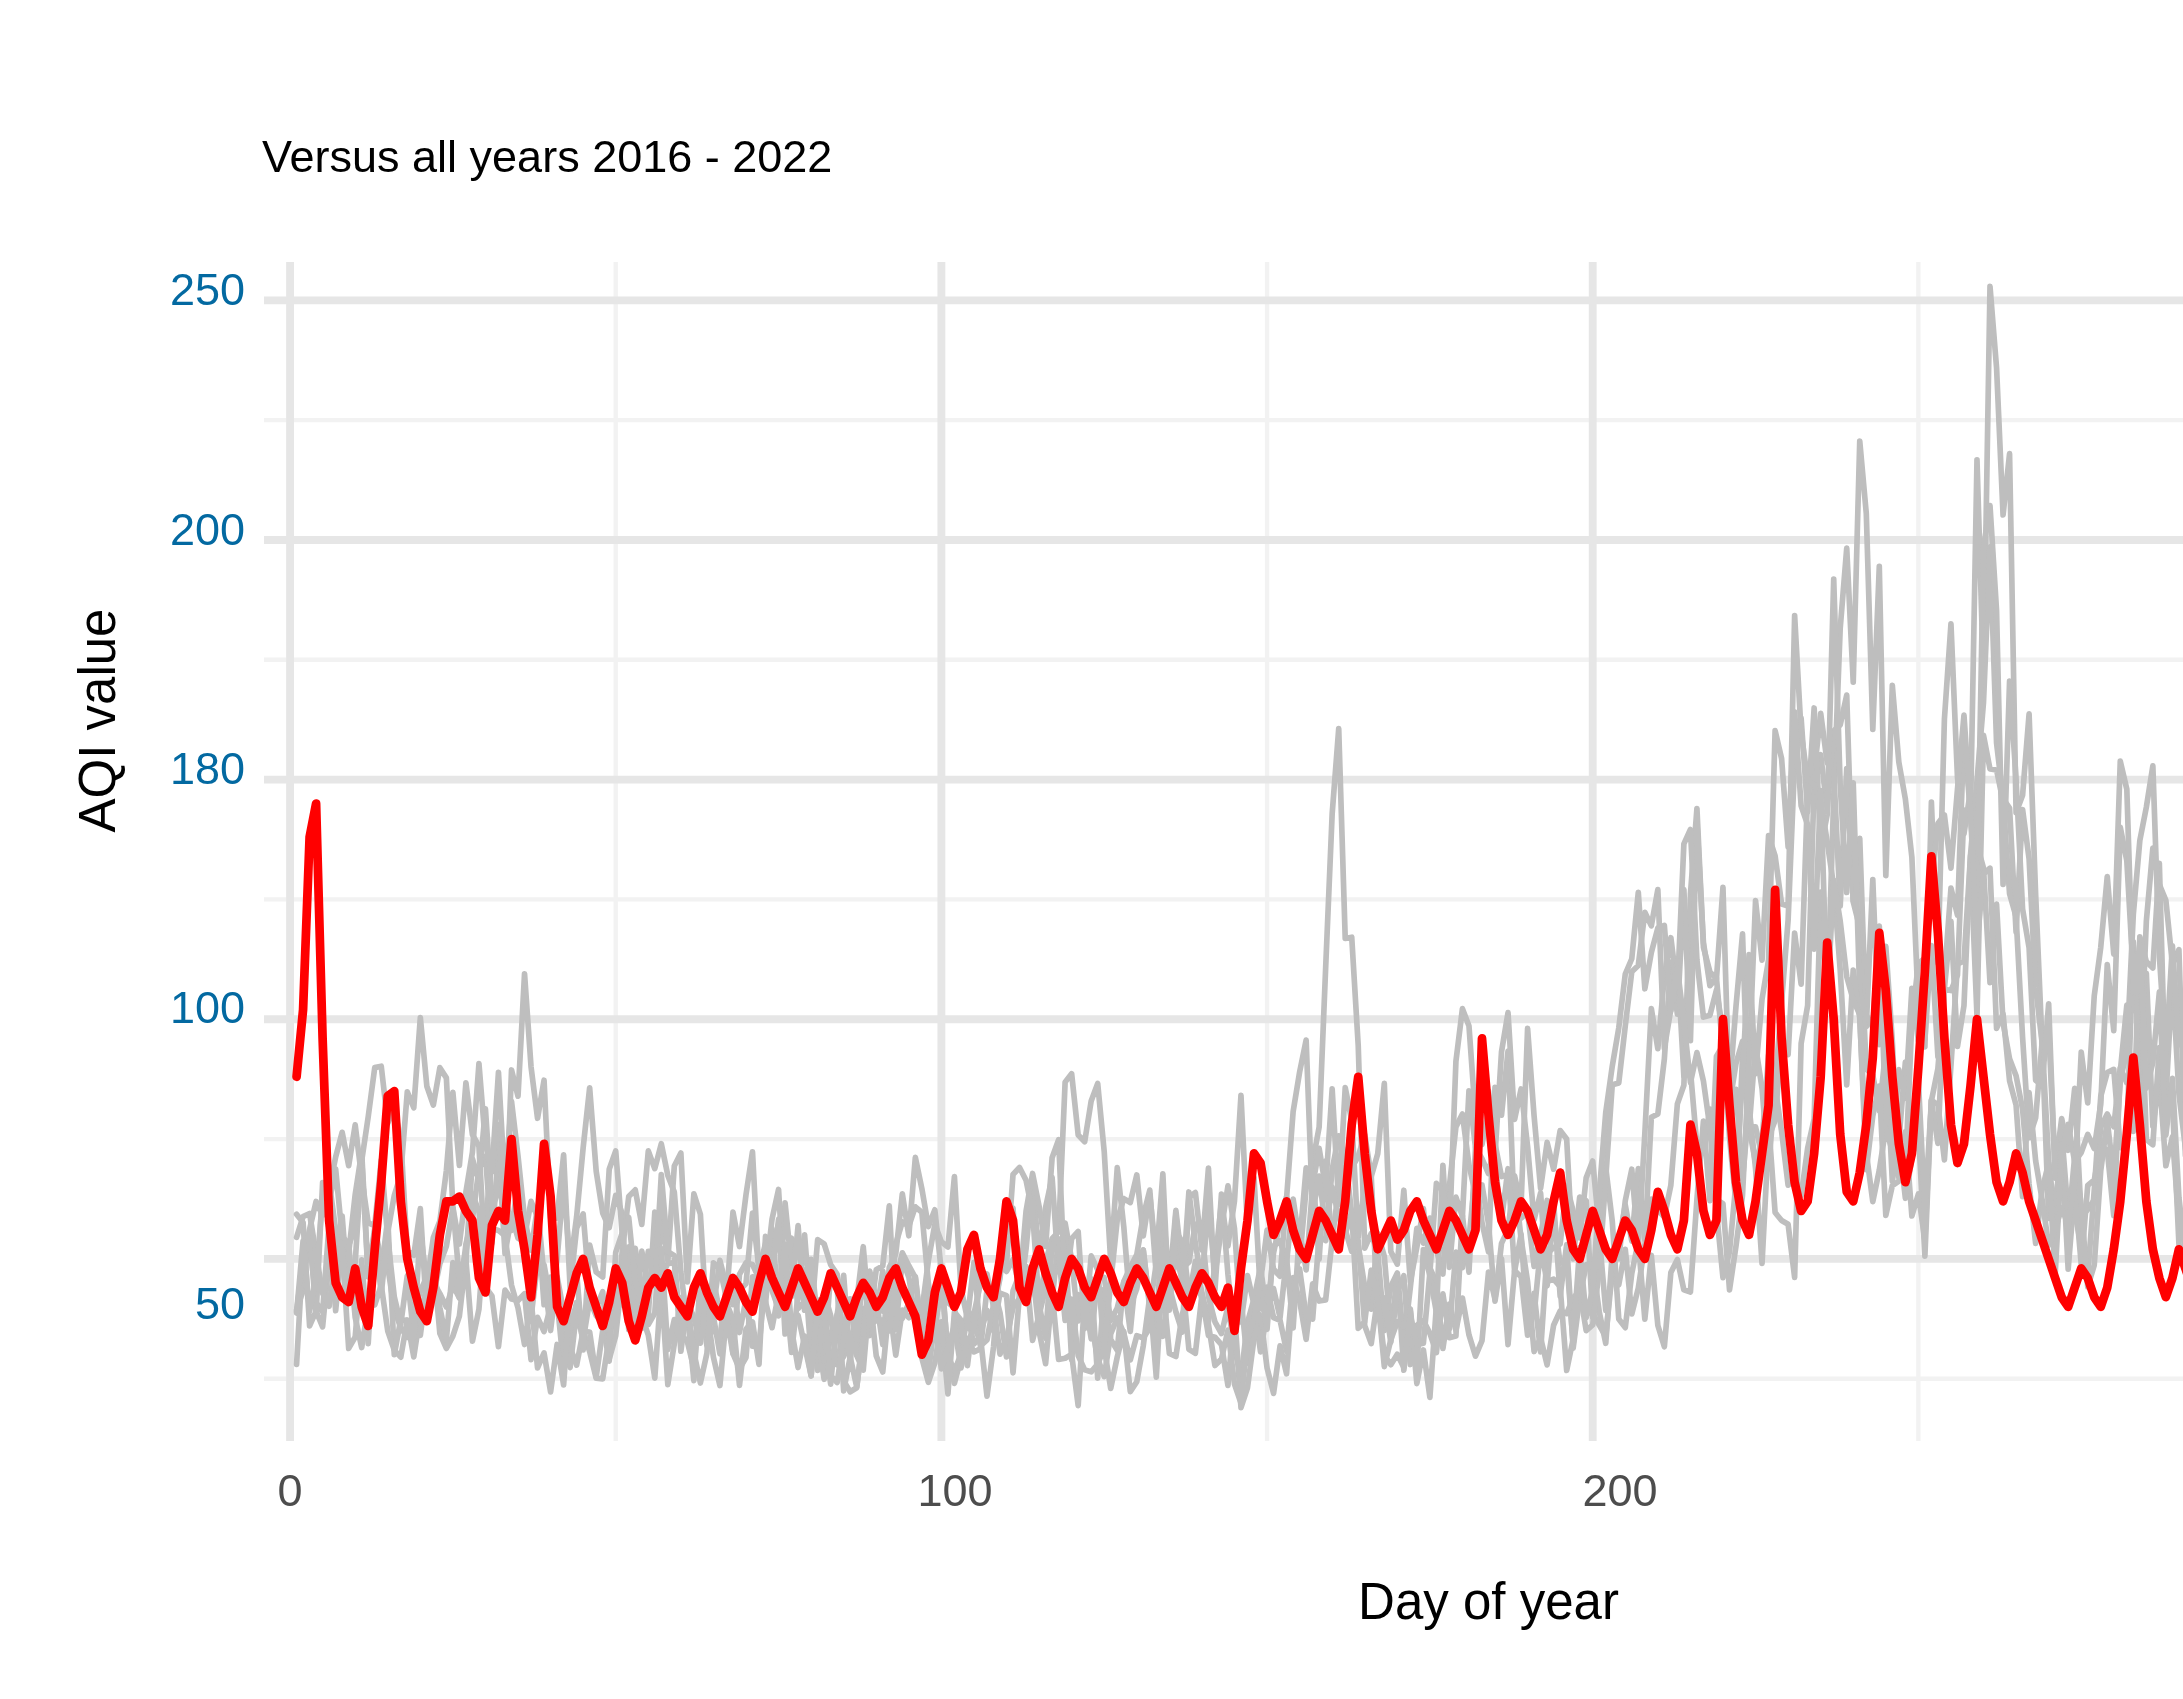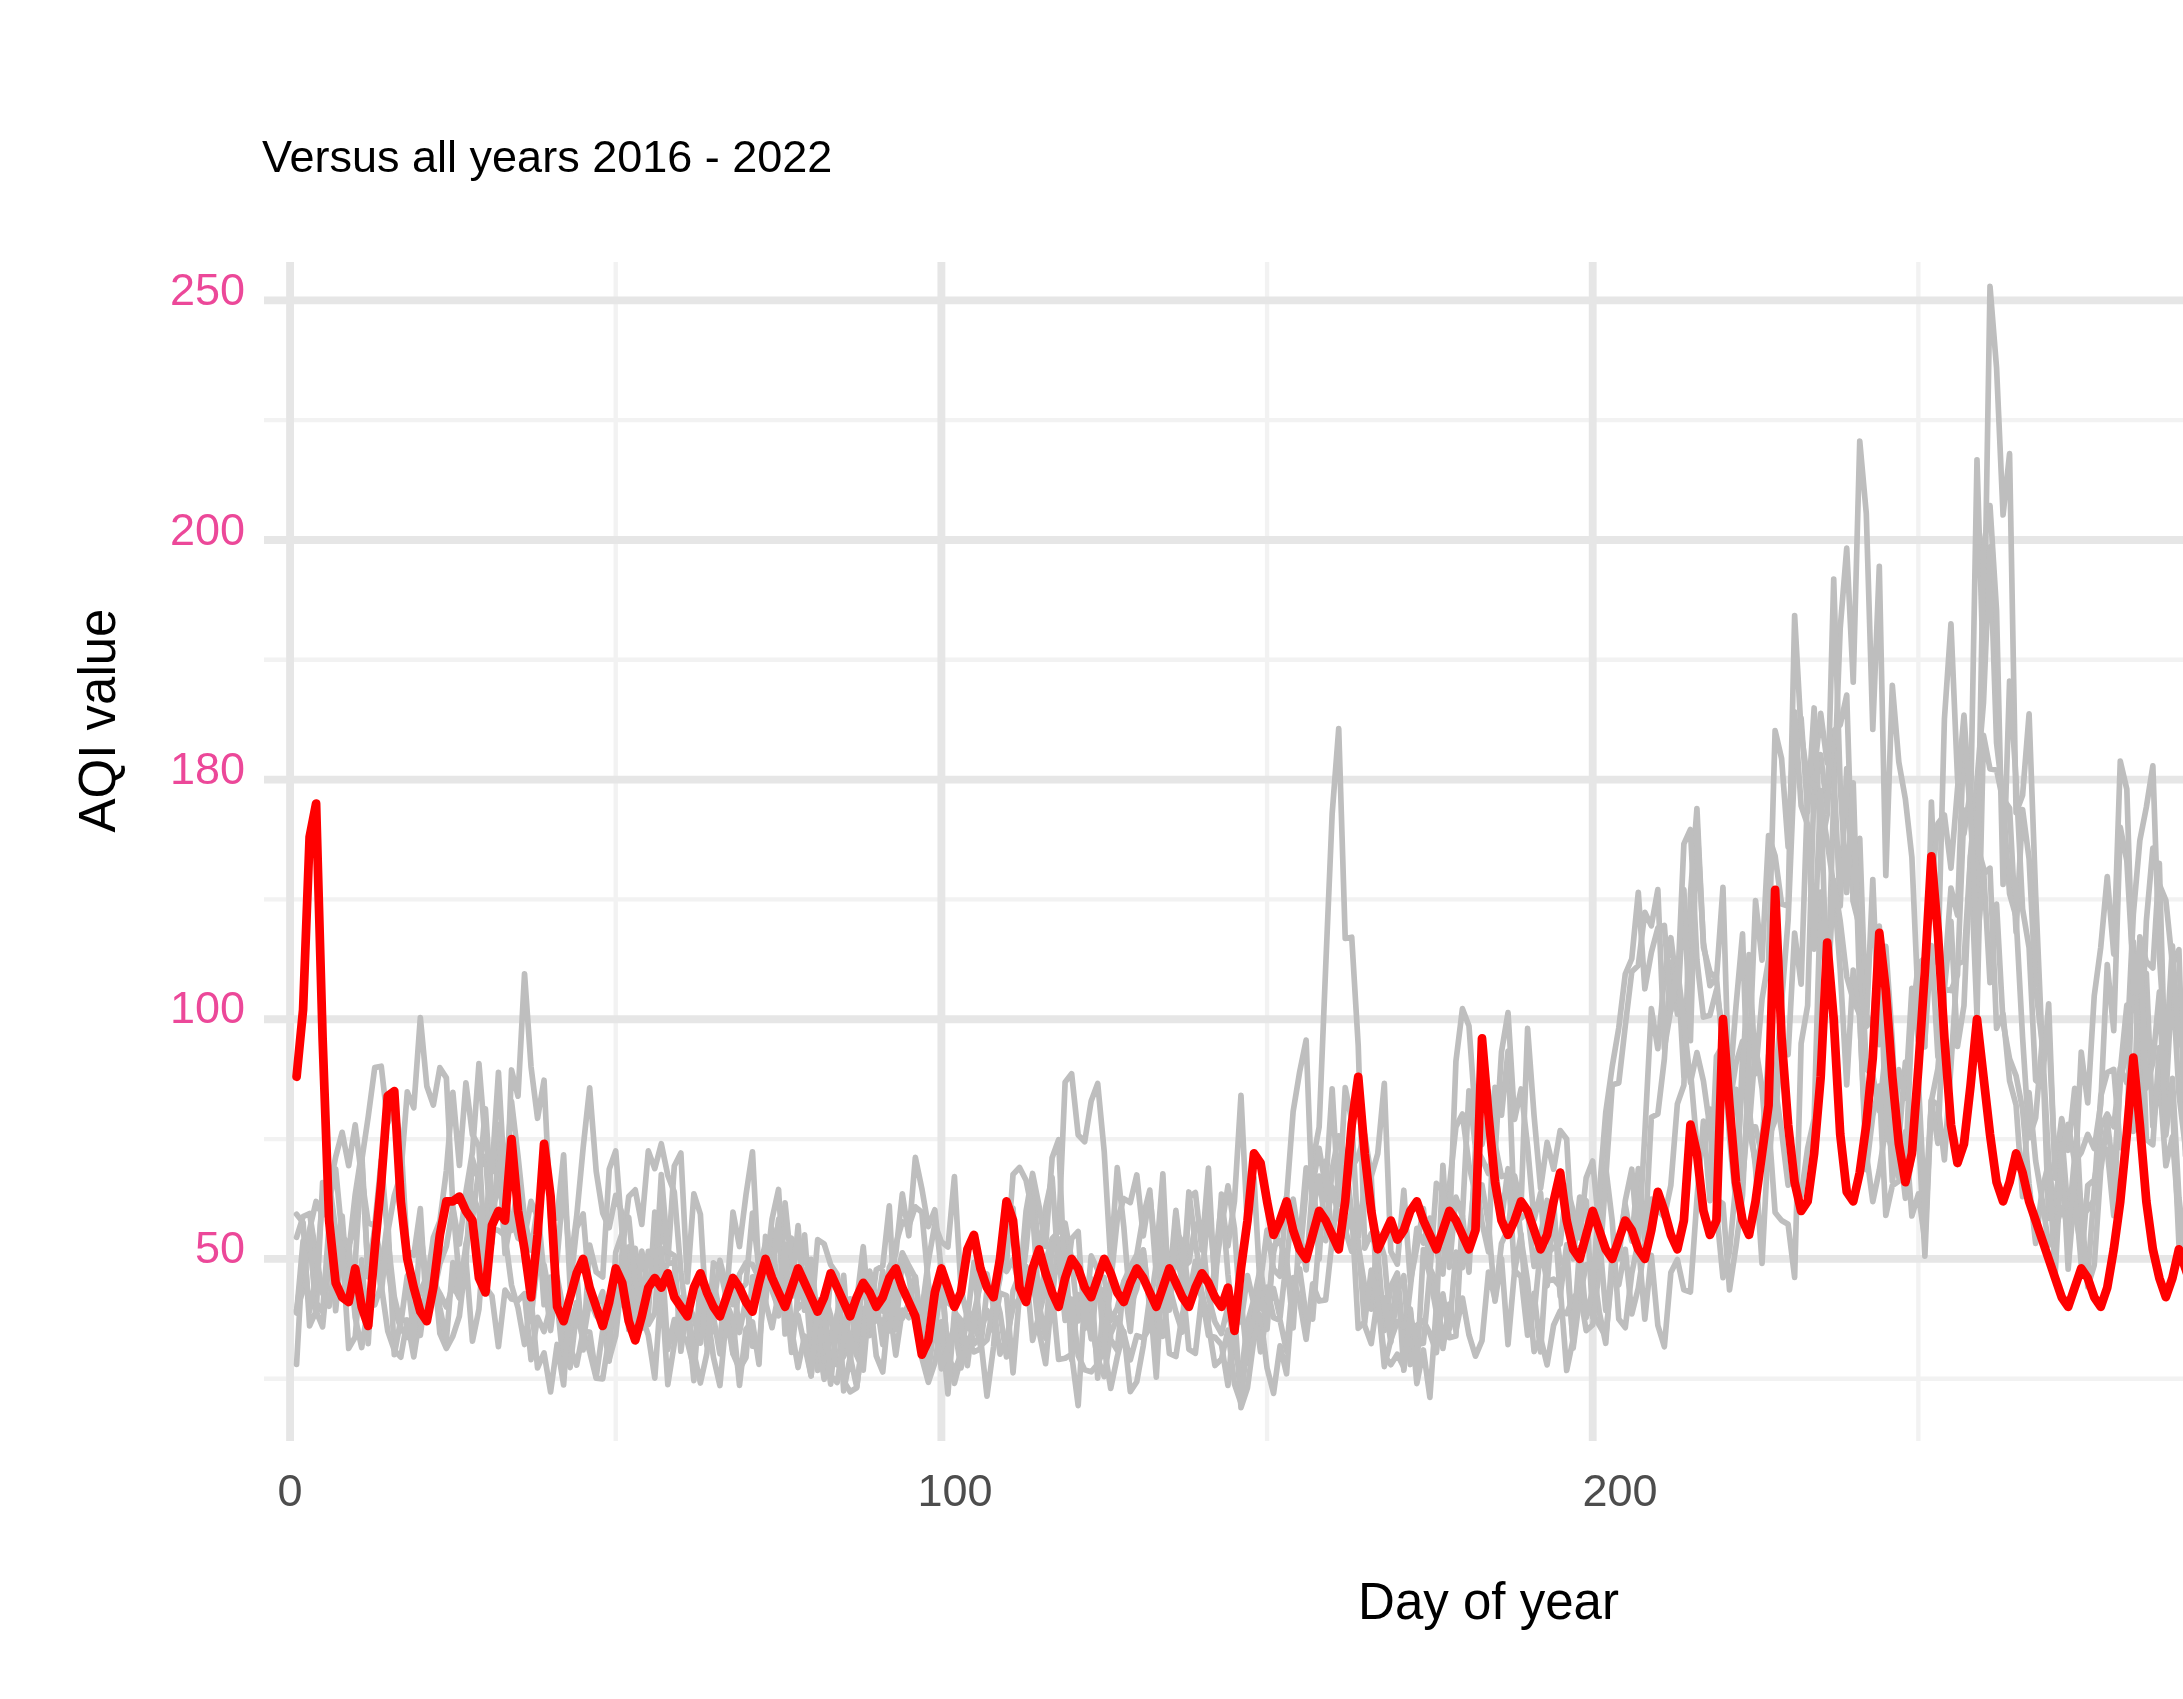--- a/index.html
+++ b/index.html
@@ -58,21 +58,21 @@
     text-align: center;
     font-size: 51px;
     color: #000000;
   }
   .ytick {
     position: absolute;
     right: 0;
     width: 227px;
     text-align: right;
     font-size: 45px;
-    color: #ec4899;
+    color: #0369a1;
     transform: translateY(-50%);
   }
   .ytick-wrap {
     position: absolute;
     left: 0;
     top: 0;
     width: 245px;
     height: 1700px;
   }
   .xtick {
@@ -108,21 +108,21 @@
   <div class="subtitle">Versus all years 2016 - 2022</div>
 
   <div class="ylab">AQI value</div>
   <div class="xlab">Day of year</div>
 
   <div class="ytick-wrap">
     <div class="ytick" style="top:290px;">250</div>
     <div class="ytick" style="top:530px;">200</div>
     <div class="ytick" style="top:769px;">180</div>
     <div class="ytick" style="top:1008px;">100</div>
-    <div class="ytick" style="top:1248px;">50</div>
+    <div class="ytick" style="top:1304px;">50</div>
   </div>
 
   <div>
     <div class="xtick" style="left:290px;">0</div>
     <div class="xtick" style="left:955px;">100</div>
     <div class="xtick" style="left:1620px;">200</div>
 
   </div>
 
   <div id="panel">

